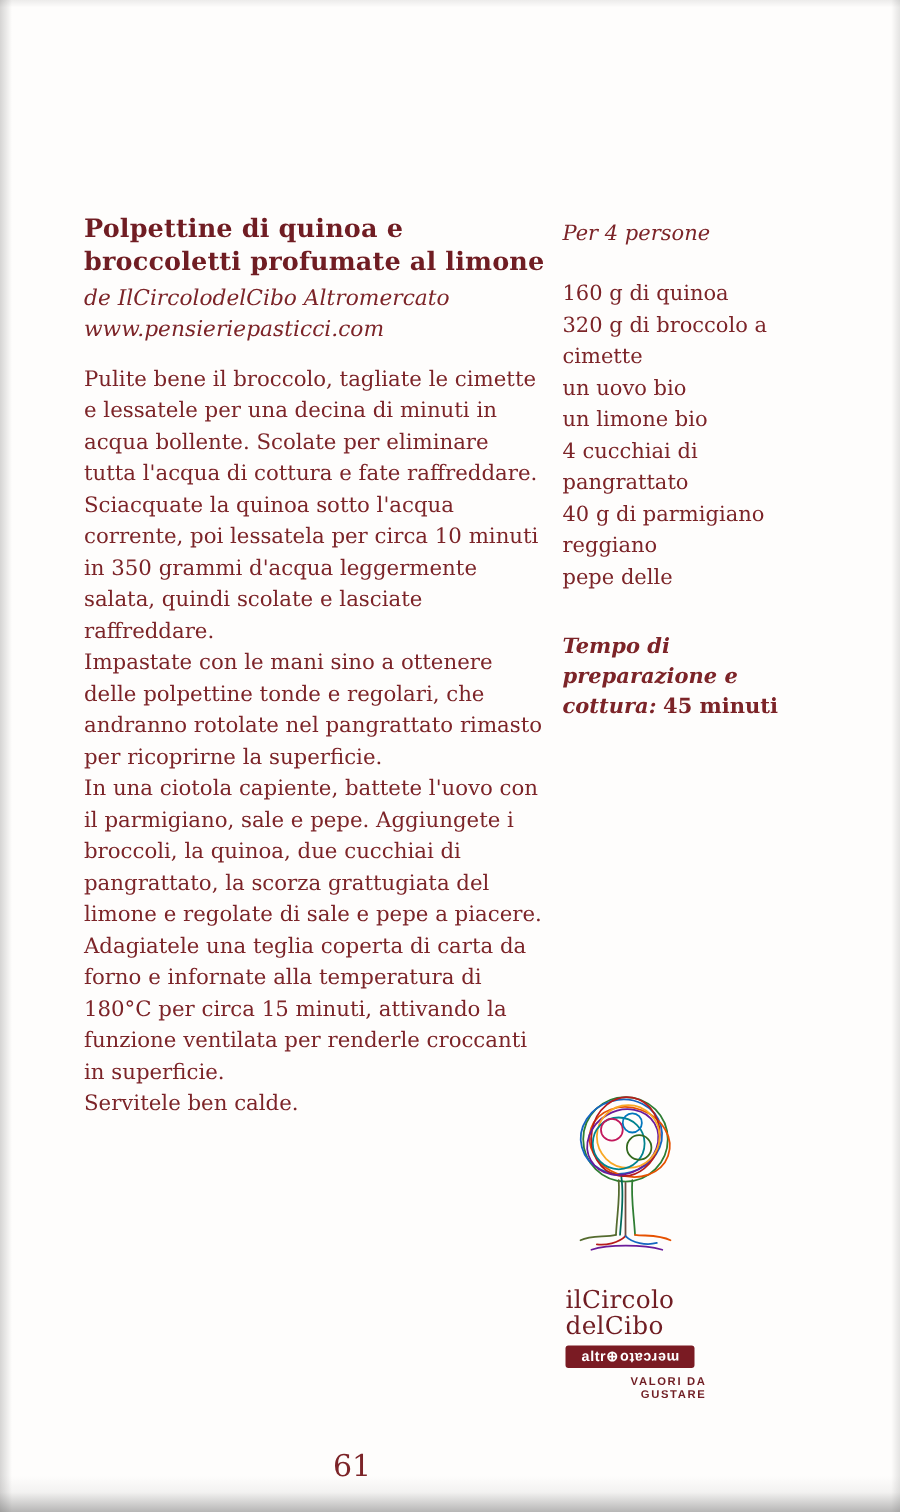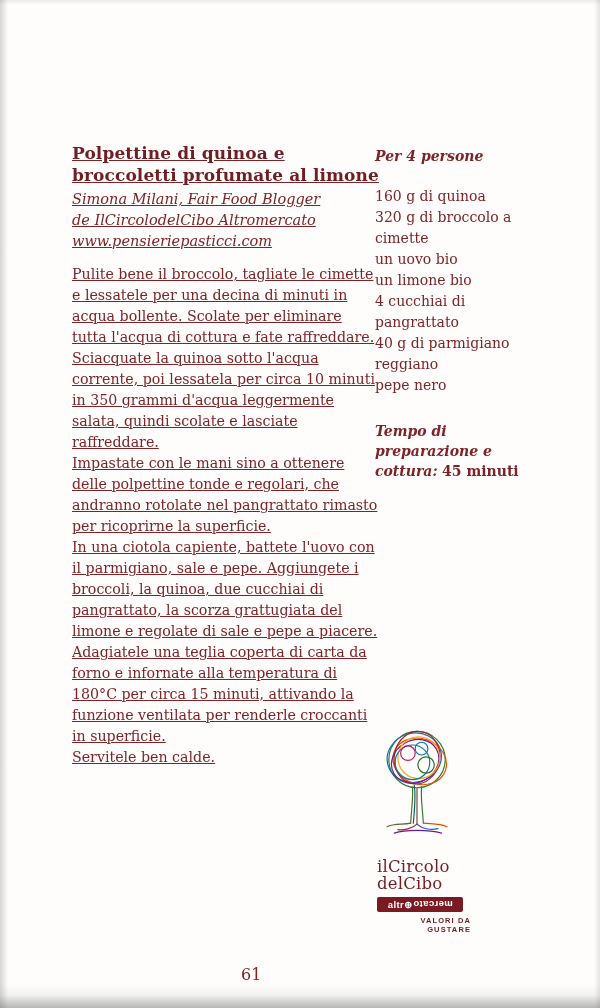--- a/index.html
+++ b/index.html
@@ -22,32 +22,32 @@
   .edge-left{position:absolute;left:0;top:0;bottom:0;width:8px;
     background:linear-gradient(to right, rgba(0,0,0,.16), rgba(0,0,0,0));}
   .edge-right{position:absolute;right:0;top:0;bottom:0;width:6px;
     background:linear-gradient(to left, rgba(0,0,0,.10), rgba(0,0,0,0));}
   .edge-top{position:absolute;top:0;left:0;right:0;height:5px;
     background:linear-gradient(to bottom, rgba(0,0,0,.07), rgba(0,0,0,0));}
   .edge-bottom{position:absolute;bottom:0;left:0;right:0;height:24px;
     background:linear-gradient(to top, rgba(95,95,95,.45), rgba(160,160,160,.12) 55%, rgba(0,0,0,0));}
 
   
-  .main-col{position:absolute;left:72px;top:142px;width:308px;text-decoration:underline;}
+  .main-col{position:absolute;left:56px;top:142px;width:308px;}
   .recipe-title{
     font-size:17px;line-height:22px;font-weight:bold;color:var(--title);
     letter-spacing:.1px;
   }
   .author-block{margin-top:3px;font-style:italic;font-size:14.5px;line-height:21px;}
   .body-text{margin-top:12px;}
   .body-par{font-size:14.2px;line-height:21px;margin:0;}
 
   
   .side-col{position:absolute;left:375px;top:146px;width:150px;}
-  .servings-heading{font-size:14px;font-weight:bold;font-style:italic;line-height:20px;}
+  .servings-heading{font-size:14px;font-weight:normal;font-style:italic;line-height:20px;}
   .ingredients{margin-top:20px;}
   .ingredient{font-size:14px;line-height:21px;}
   .prep-time{margin-top:25px;font-size:14px;line-height:20px;}
   .it-bold{font-style:italic;font-weight:bold;}
   .time-value{font-style:normal;font-weight:bold;}
 
   
   .logo-block{position:absolute;left:363px;top:720px;width:108px;text-align:left;}
   .tree-wrap{width:100px;margin:0 auto;}
   .logo-wordmark{margin-top:4px;padding-left:14px;font-weight:normal;
@@ -57,33 +57,32 @@
     color:#ffffff;font-family:"Liberation Sans", sans-serif;font-weight:bold;
     font-size:9.5px;line-height:15px;text-align:center;letter-spacing:.4px;
     border-radius:2px;
   }
   .badge-rev{display:inline-block;transform:rotate(180deg);}
   .logo-tagline{
     margin:4px 0 0 14px;font-family:"Liberation Sans", sans-serif;
     font-size:7.5px;font-weight:bold;letter-spacing:1.1px;color:var(--title);text-align:right;
   }
 
-  .page-number{position:absolute;left:222px;top:965px;font-size:16px;color:var(--text);margin-left:19px;}
+  .page-number{position:absolute;left:222px;top:965px;font-size:20px;color:var(--text);}
 
   svg .ln{fill:none;stroke-width:1.3;stroke-linecap:round;}
 </style>
 </head>
 <body>
 
 <div class="page">
 
   <div class="main-col">
     <div class="recipe-title">Polpettine di quinoa e broccoletti profumate al limone</div>
     <div class="author-block">
-      <div>Simona Milani, Fair Food Blogger</div>
       <div>de IlCircolodelCibo Altromercato</div>
       <div>www.pensieriepasticci.com</div>
     </div>
     <div class="body-text">
         <p class="body-par">Pulite bene il broccolo, tagliate le cimette e lessatele per una decina di minuti in acqua bollente. Scolate per eliminare tutta l'acqua di cottura e fate raffreddare.</p>
         <p class="body-par">Sciacquate la quinoa sotto l'acqua corrente, poi lessatela per circa 10 minuti in 350 grammi d'acqua leggermente salata, quindi scolate e lasciate raffreddare.</p>
         <p class="body-par">Impastate con le mani sino a ottenere delle polpettine tonde e regolari, che andranno rotolate nel pangrattato rimasto per ricoprirne la superficie.</p>
         <p class="body-par">In una ciotola capiente, battete l'uovo con il parmigiano, sale e pepe. Aggiungete i broccoli, la quinoa, due cucchiai di pangrattato, la scorza grattugiata del limone e regolate di sale e pepe a piacere.</p>
         <p class="body-par">Adagiatele una teglia coperta di carta da forno e infornate alla temperatura di 180°C per circa 15 minuti, attivando la funzione ventilata per renderle croccanti in superficie.</p>
         <p class="body-par">Servitele ben calde.</p>
@@ -92,21 +91,21 @@
 
   <div class="side-col">
     <div class="servings-heading">Per 4 persone</div>
     <div class="ingredients">
         <div class="ingredient">160 g di quinoa</div>
         <div class="ingredient">320 g di broccolo a cimette</div>
         <div class="ingredient">un uovo bio</div>
         <div class="ingredient">un limone bio</div>
         <div class="ingredient">4 cucchiai di pangrattato</div>
         <div class="ingredient">40 g di parmigiano reggiano</div>
-        <div class="ingredient">pepe nero</div>
+        <div class="ingredient">pepe delle</div>
       </div>
     <div class="prep-time">
       <span class="it-bold">Tempo di preparazione e cottura:</span>
       <span class="time-value">45 minuti</span>
     </div>
   </div>
 
   <div class="logo-block">
     <div class="tree-wrap">
       <svg width="100" height="130" viewBox="0 0 110 140" xmlns="http://www.w3.org/2000/svg">

